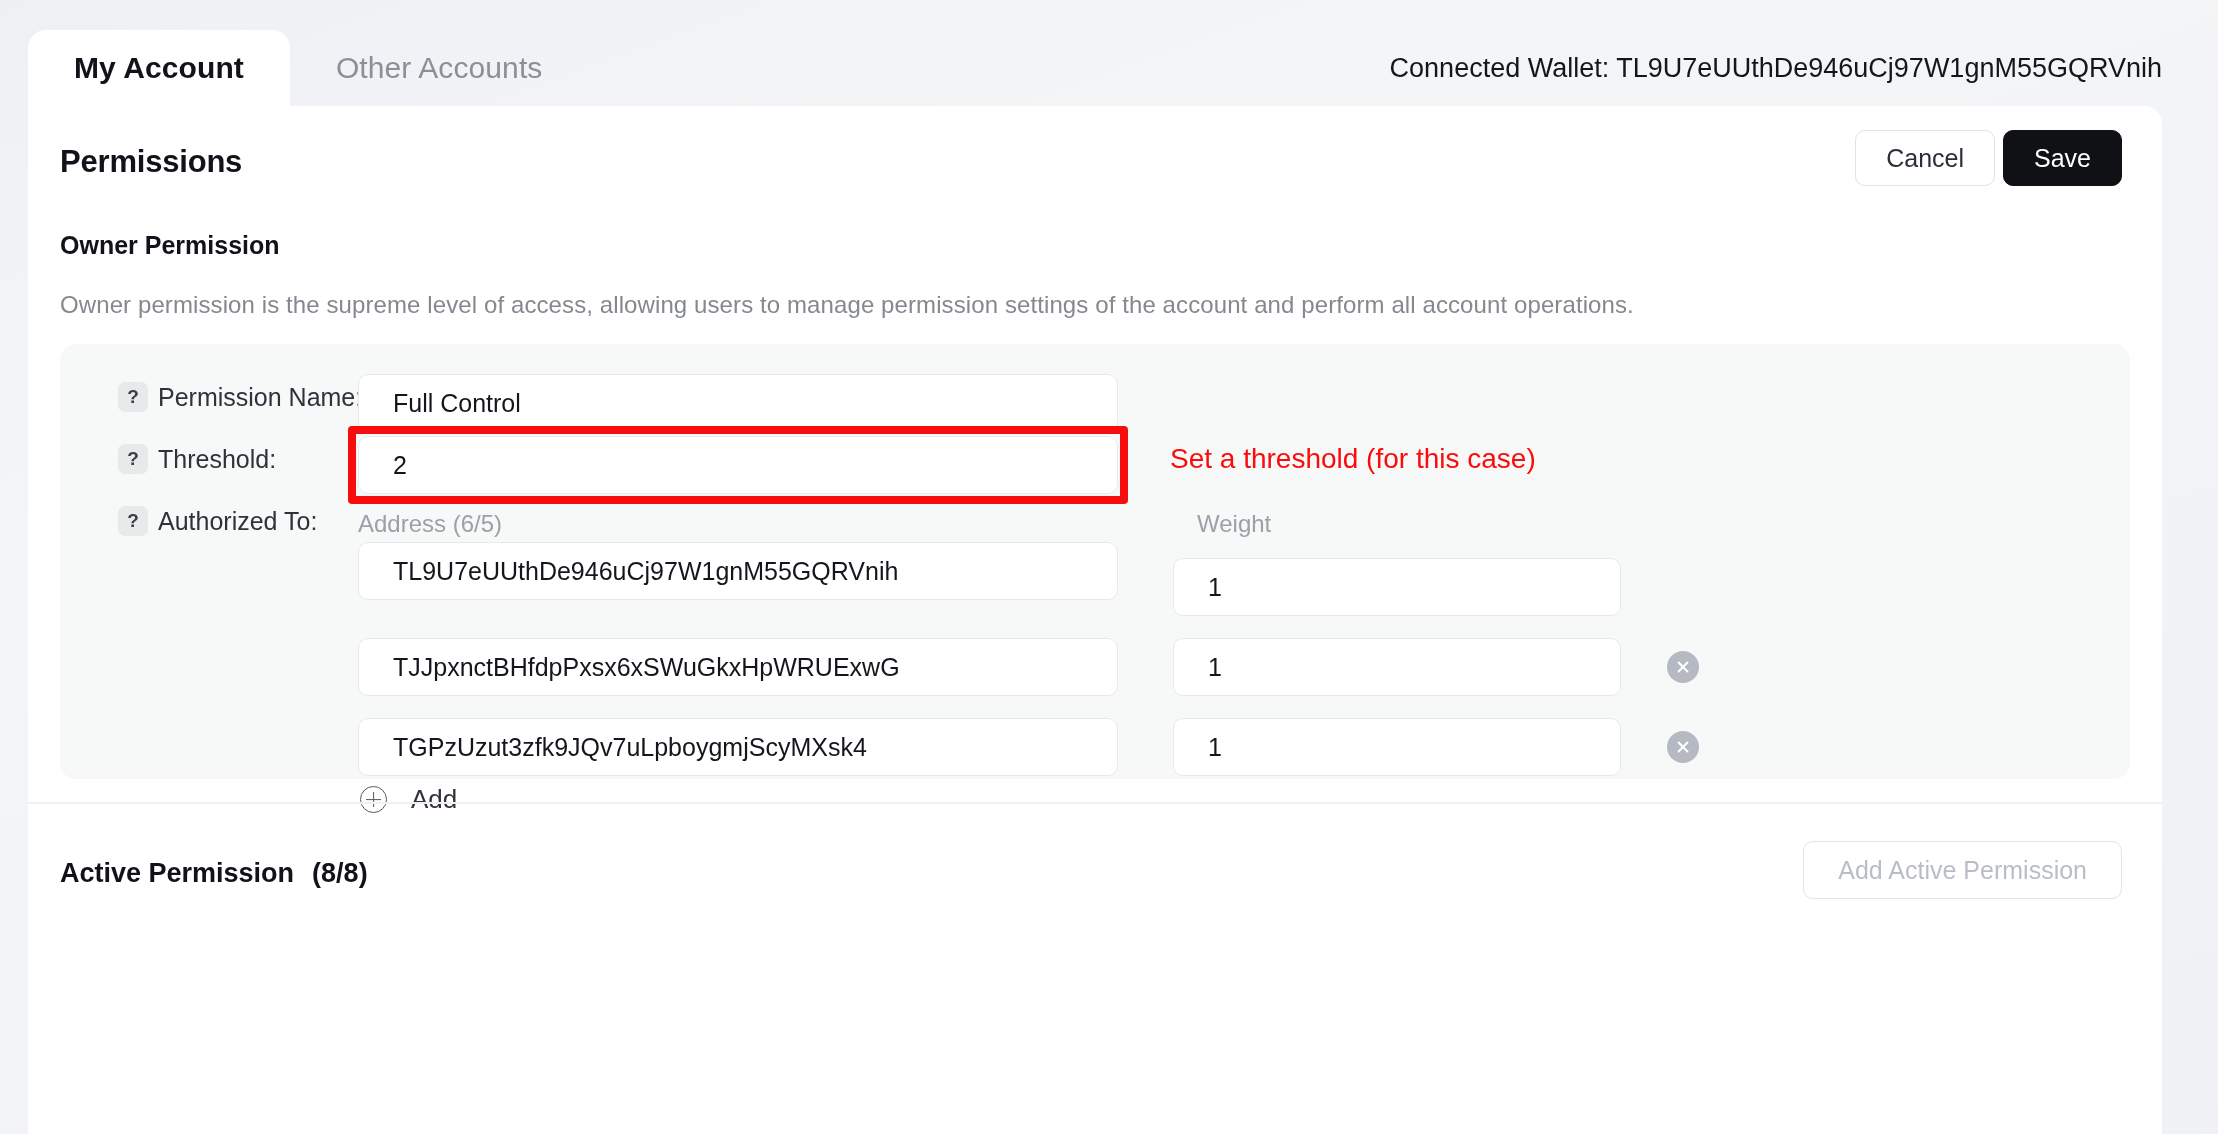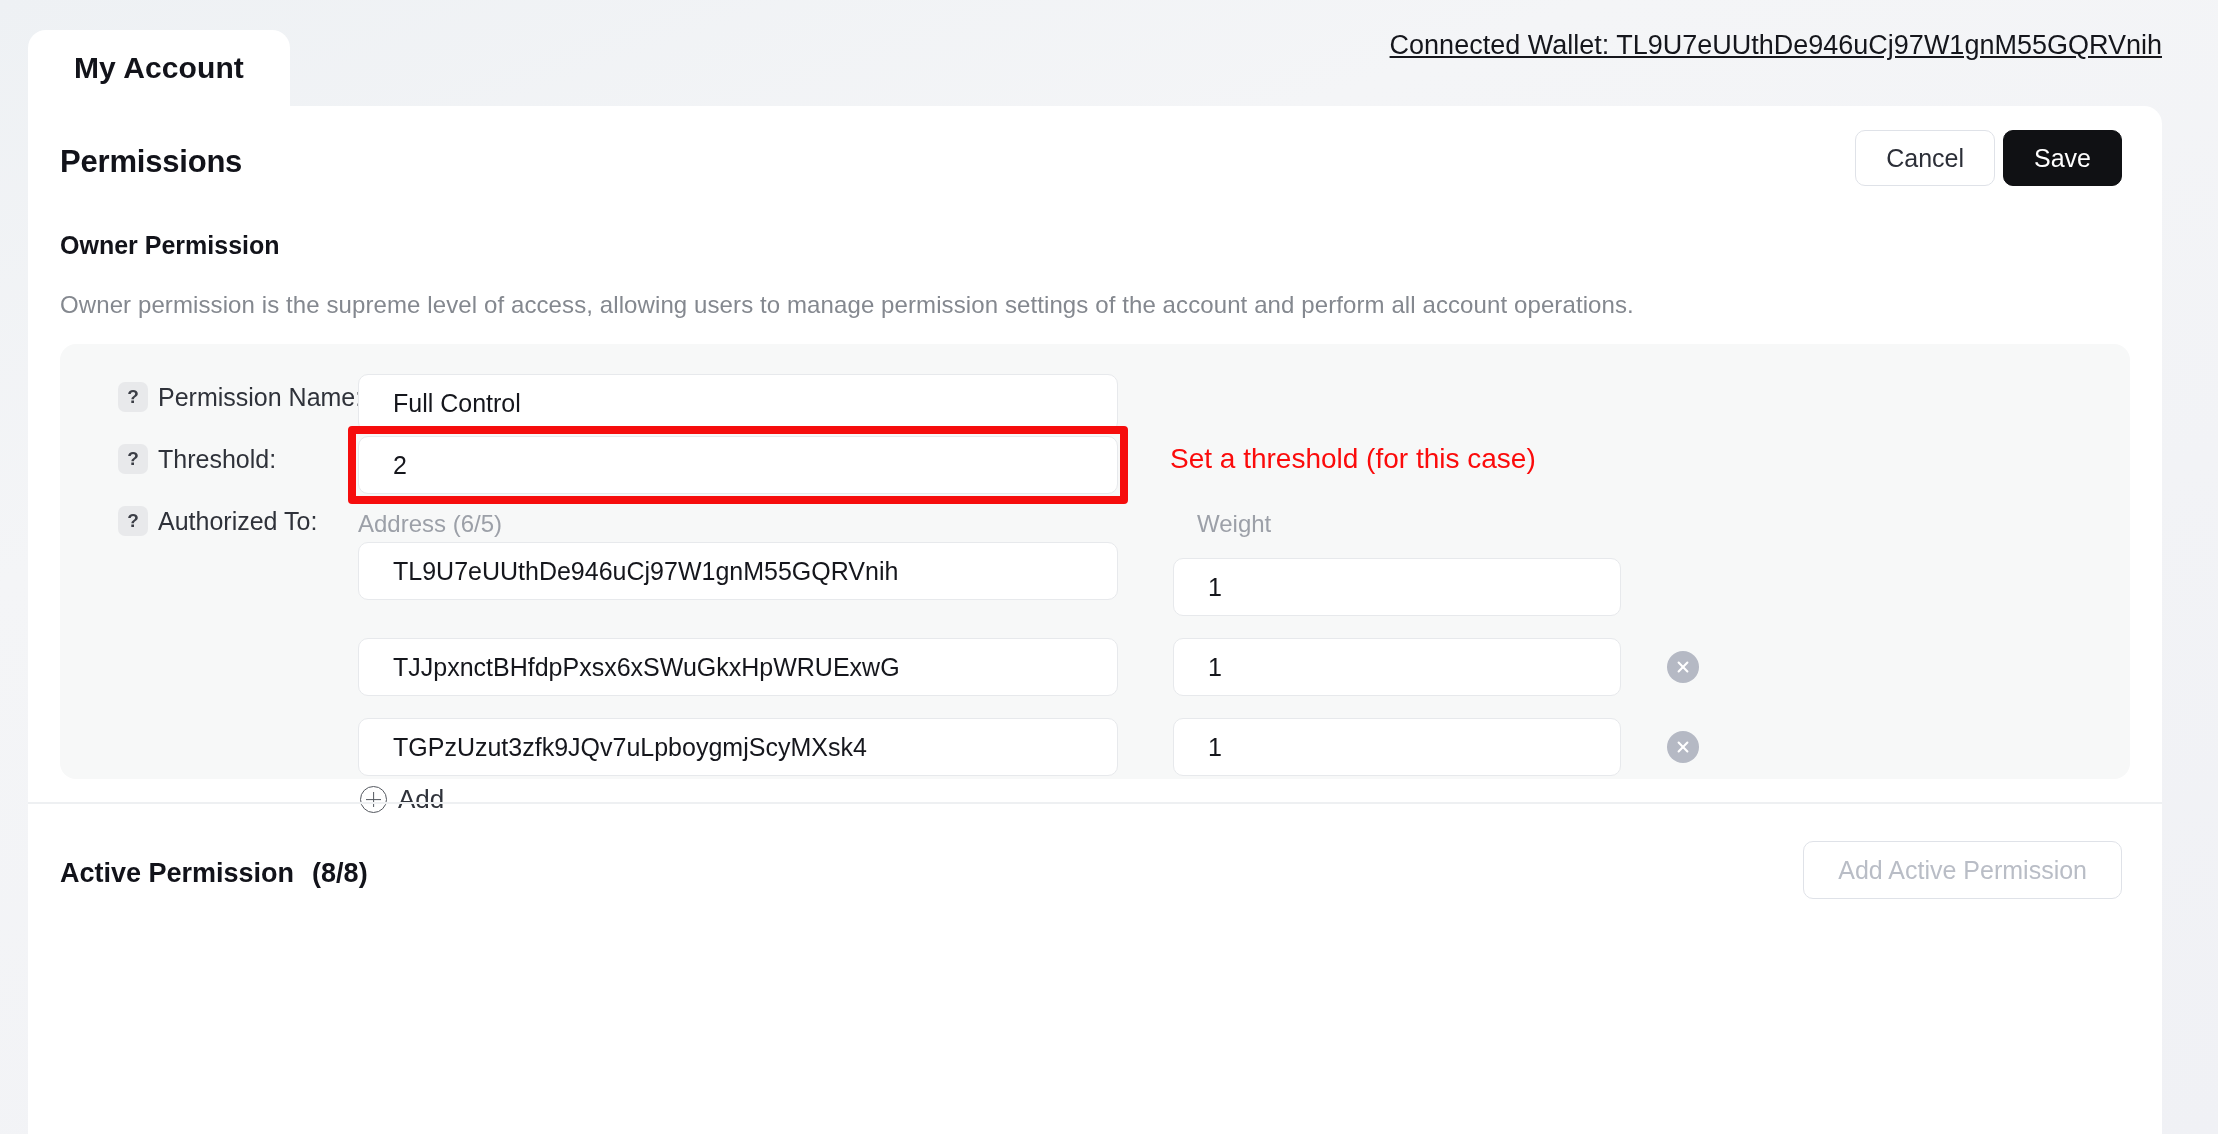--- a/index.html
+++ b/index.html
@@ -55,25 +55,24 @@
     font-weight: 400;
   }
 
   
   .wallet {
     position: absolute;
     top: 30px;
     right: 56px;
     height: 76px;
     display: flex;
-    align-items: flex-start;
+    align-items: center;
     font-size: 27px;
     color: #15161c;
     white-space: nowrap;
-    text-decoration: underline;
   }
 
   
   .card {
     position: absolute;
     top: 106px;
     left: 28px;
     width: 2134px;
     height: 1028px;
     background: #ffffff;
@@ -223,21 +222,21 @@
     align-items: center;
     justify-content: center;
     cursor: pointer;
   }
   .del-icon svg { display: block; }
 
   .add-link {
     position: absolute;
     display: flex;
     align-items: center;
-    gap: 11px;
+    gap: 24px;
     cursor: pointer;
     font-size: 26px;
     color: #2f323a;
   }
   .add-circle {
     width: 27px; height: 27px;
     border-radius: 50%;
     border: 1.8px solid #54585f;
     position: relative;
     flex: none;
@@ -290,20 +289,23 @@
 </style>
 </head>
 <body>
 
 <div class="page-bg"></div>
 
 <div class="tabstrip">
   <div class="tab active">
     <span>My Account</span>
   </div>
+  <div class="tab inactive">
+    <span>Other Accounts</span>
+  </div>
 </div>
 
 <div class="wallet">
   <span>Connected Wallet: TL9U7eUUthDe946uCj97W1gnM55GQRVnih</span>
 </div>
 
 <div class="card">
 
   <div class="card-head">
     <div class="page-title">Permissions</div>

